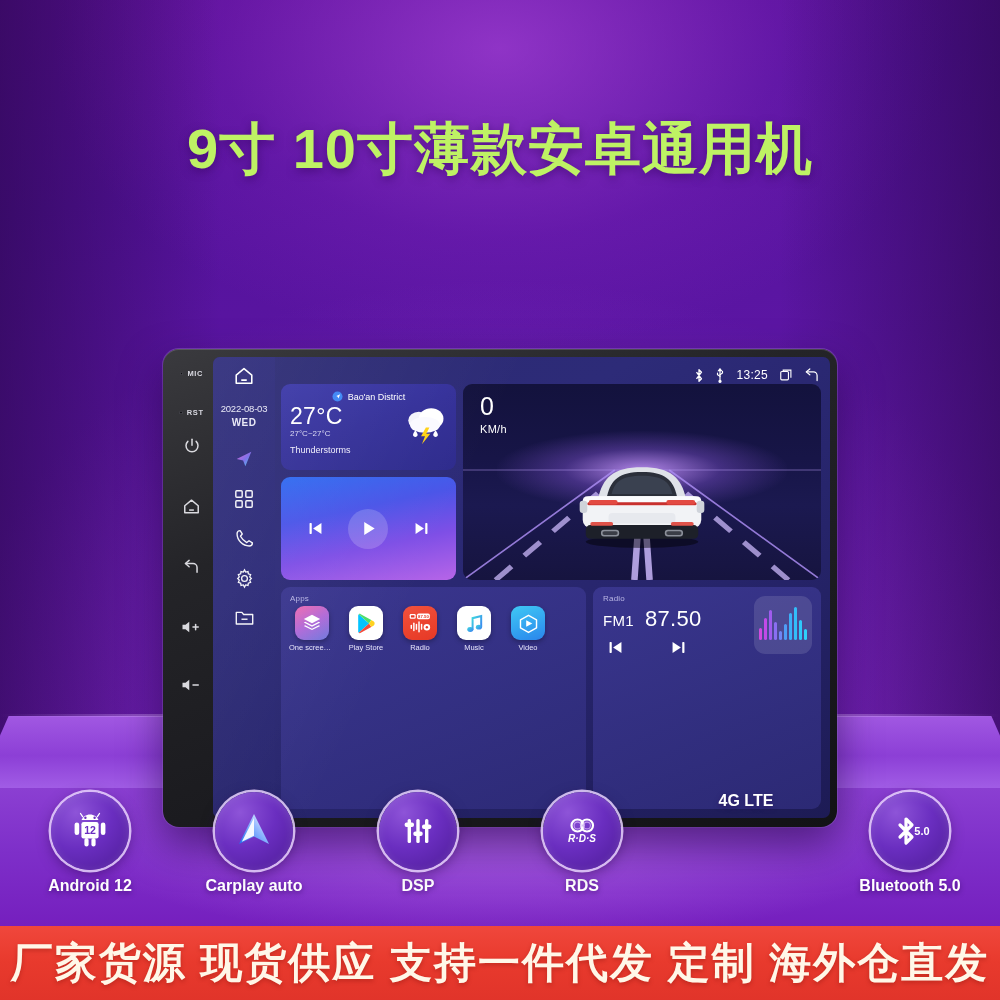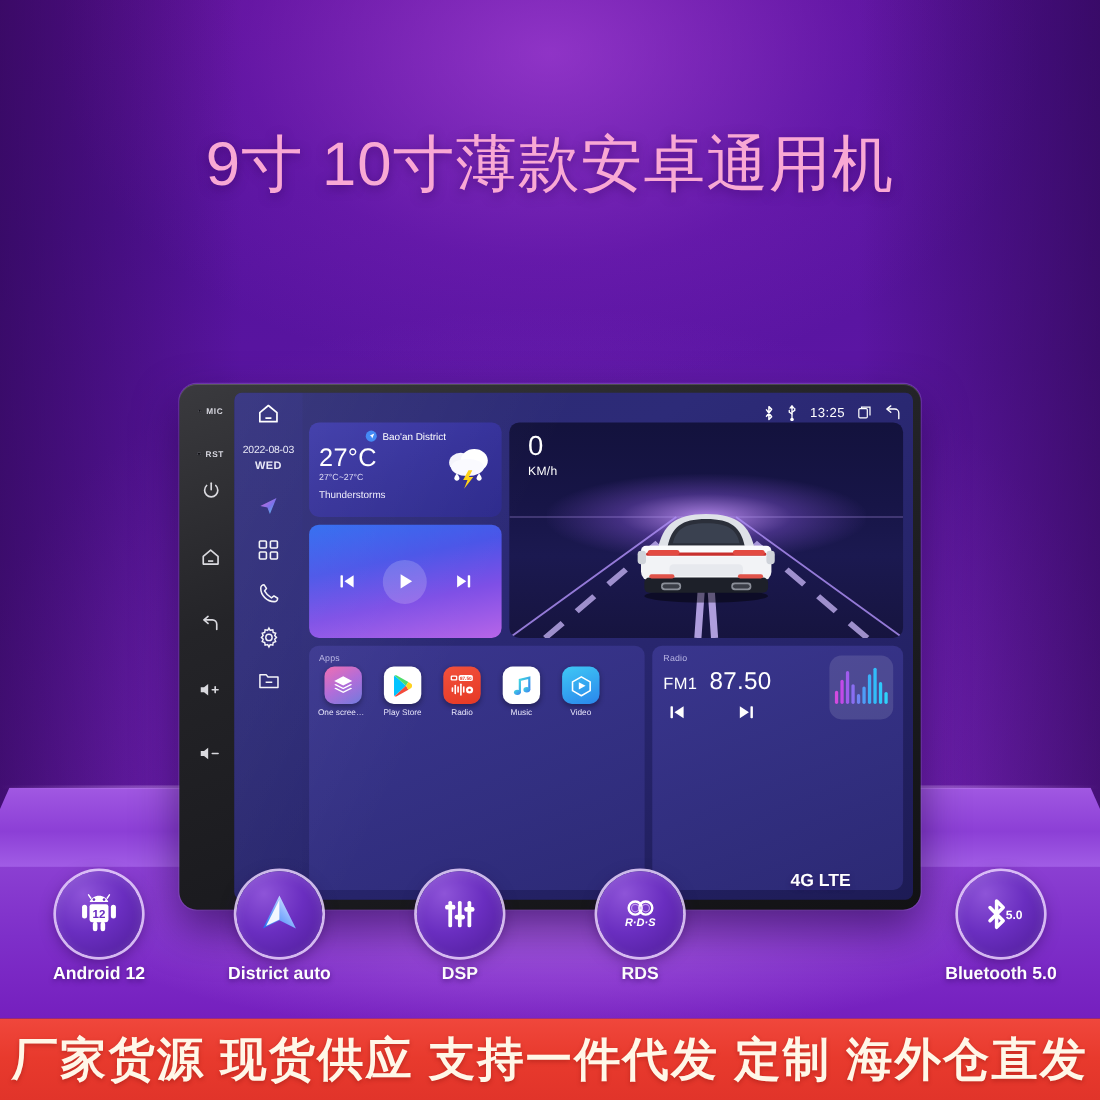--- a/index.html
+++ b/index.html
@@ -43,22 +43,22 @@
     position:absolute; left:0; top:788px; width:1000px; height:138px;
     background:
       radial-gradient(ellipse 560px 130px at 50% 40%, rgba(196,122,245,0.55) 0%, rgba(0,0,0,0) 75%),
       linear-gradient(180deg, #8b3fd2 0%, #7e2fc9 46%, #751fbe 100%);
   }
 
   
   .title {
     position:absolute; left:0; top:112px; width:1000px;
     text-align:center;
-    font-size:56px; font-weight:normal; letter-spacing:1px;
-    color:#f9a8d4;
+    font-size:56px; font-weight:bold; letter-spacing:1px;
+    color:#bef264;
     text-shadow: 0 3px 10px rgba(50,0,90,0.55);
     white-space:nowrap;
   }
 
   
   .unit {
     position:absolute; left:163px; top:349px; width:674px; height:478px;
     border-radius:16px;
     background: linear-gradient(160deg, #3a3a3e 0%, #242428 32%, #1b1b1f 66%, #121215 100%);
     box-shadow:
@@ -569,21 +569,21 @@
             <linearGradient id="aag" x1="0" y1="1" x2="1" y2="0">
           <stop offset="0%" stop-color="#1f6df0"></stop>
               <stop offset="55%" stop-color="#8fb6ff"></stop>
               <stop offset="100%" stop-color="#ffffff"></stop>
         </linearGradient>
           </defs>
         <path d="M22 5 L37 35 L22 27.5 L7 35 Z" fill="url(#aag)"></path>
         <path d="M22 9 L22 26.8 L9.8 32.8 Z" fill="#ffffff" opacity="0.92"></path>
       </svg>
     </div>
-    <div class="badge-label">District auto</div>
+    <div class="badge-label">Carplay auto</div>
   </div>
 
 
   <div class="badge">
     <div class="badge-circle">
       <svg width="44" height="44" viewBox="0 0 44 44">
         <g fill="#ffffff">
           <rect x="11.6" y="10" width="3.4" height="24" rx="1.5"></rect>
           <rect x="20.3" y="10" width="3.4" height="24" rx="1.5"></rect>
           <rect x="29" y="10" width="3.4" height="24" rx="1.5"></rect>

